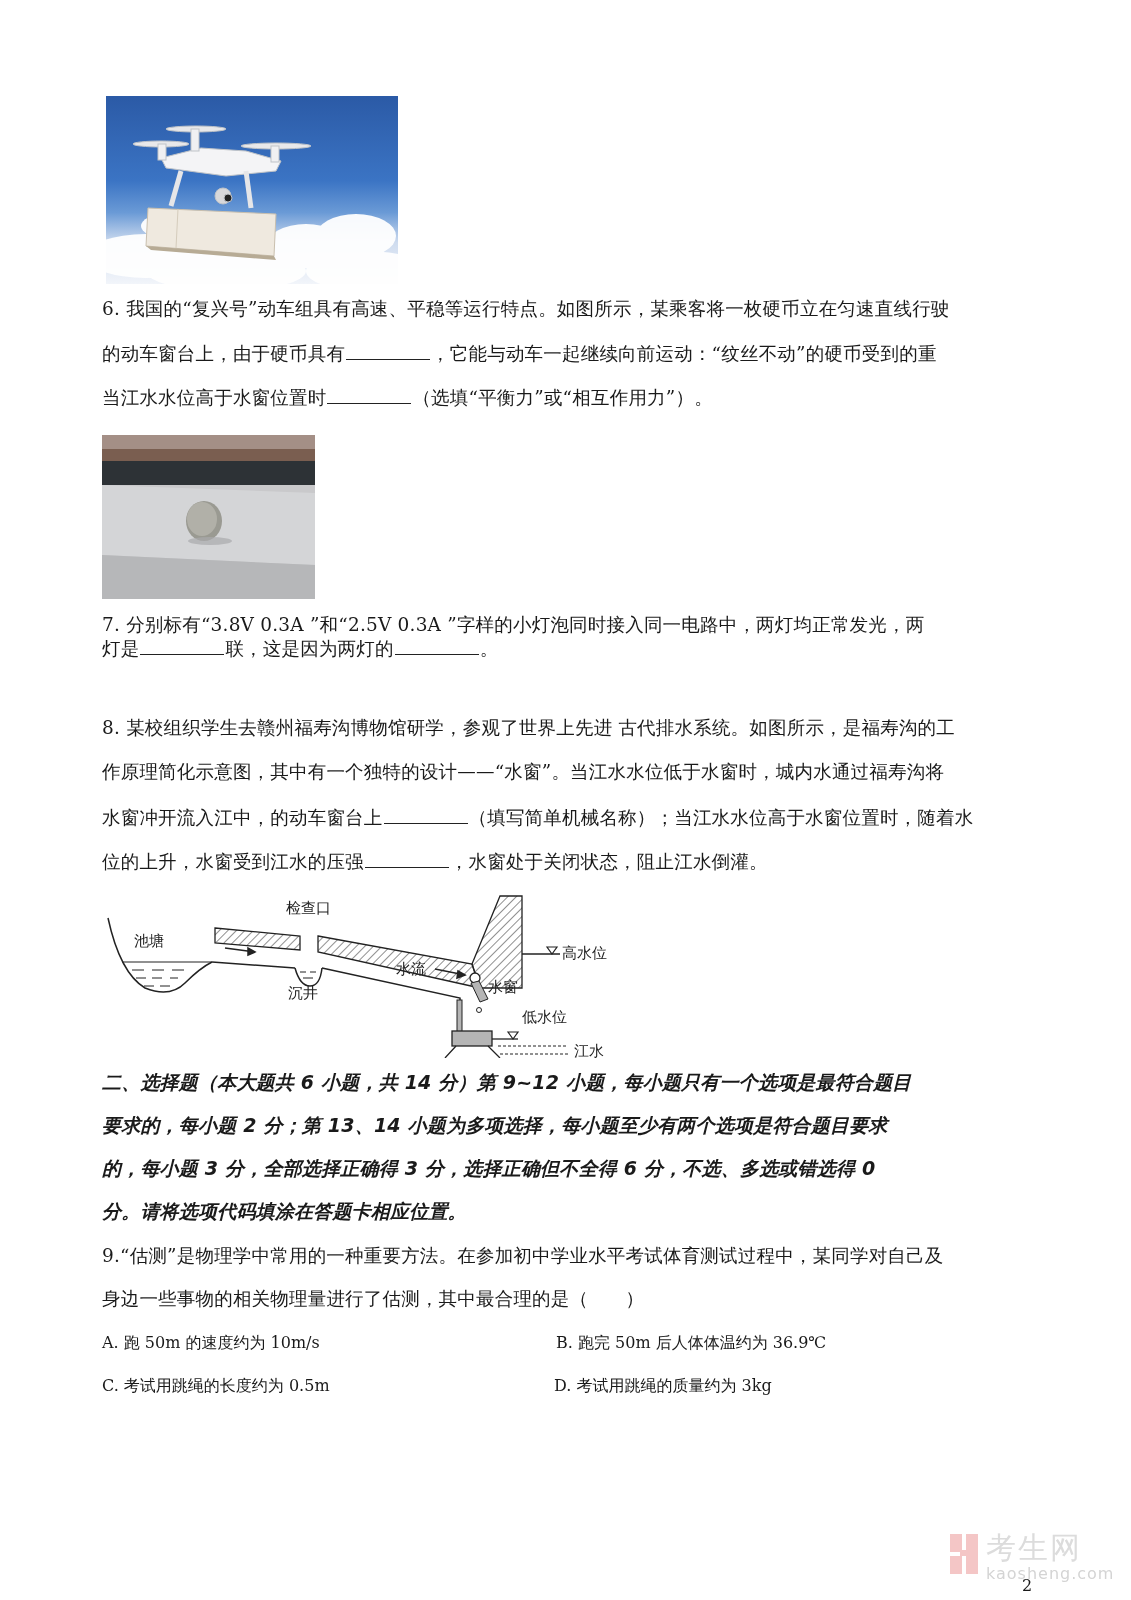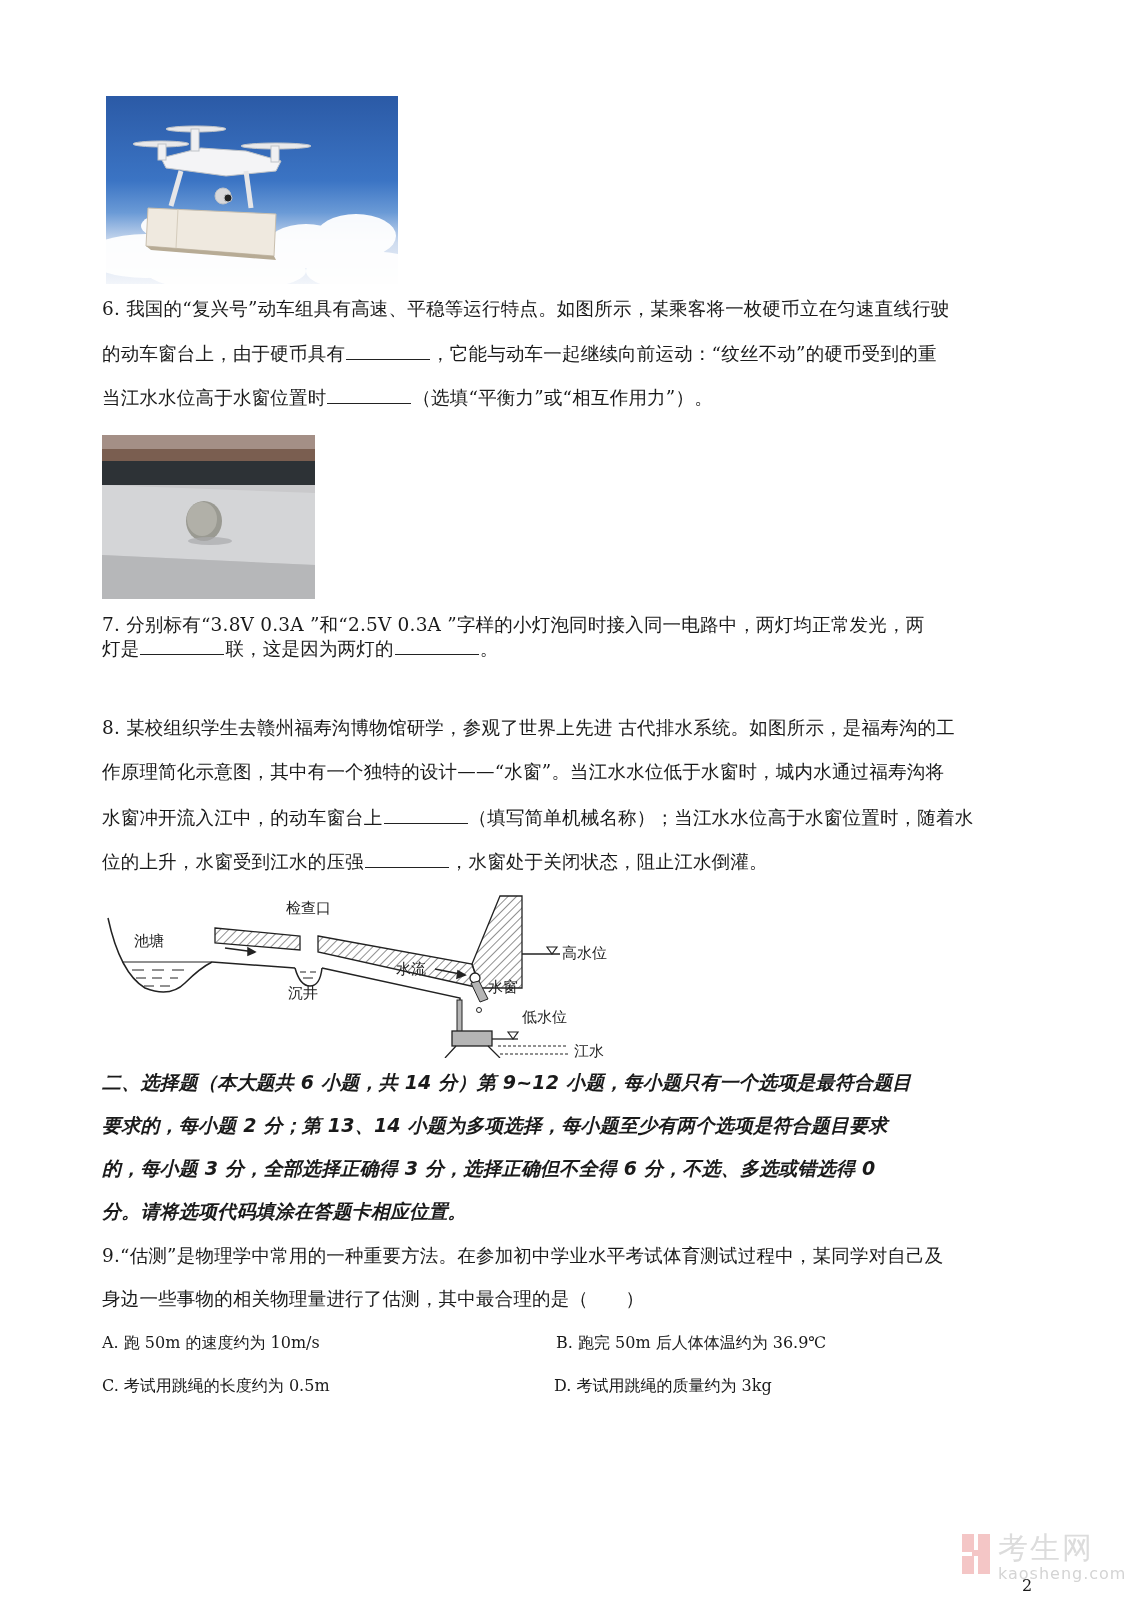--- a/index.html
+++ b/index.html
@@ -4,21 +4,21 @@
 <style>
   html, body { margin:0; padding:0; background:#ffffff; }
   body { width:1131px; height:1600px; position:relative; overflow:hidden;
          font-family:"DejaVu Serif","Liberation Serif",serif; color:#1a1a1a; }
   .line { position:absolute; left:102px; font-size:18.5px; line-height:24px; white-space:nowrap; letter-spacing:0.2px; }
   .bold { font-weight:bold; font-family:"DejaVu Sans","Liberation Sans",sans-serif; font-size:19px;font-style:italic; }
   .blank { display:inline-block; width:84px; border-bottom:1.3px solid #222; height:18px; vertical-align:baseline; margin:0 1px; }
   .photo { position:absolute; overflow:hidden; }
   #drone { left:106px; top:96px; width:292px; height:188px; background:linear-gradient(180deg,#2b5aa6 0%,#3b74c4 45%,#6a9ad6 62%,#cfdcef 78%,#f2f5fa 100%); }
   #coin { left:102px; top:435px; width:213px; height:164px; background:#c9c9cb; }
-  .wm { position:absolute;margin-left:12px; }
+  .wm { position:absolute; }
   .opt { position:absolute; font-size:16px; line-height:24px; white-space:nowrap; }
   .pagenum { position:absolute; left:1022px; top:1576px; font-size:16px; }
 </style>
 </head>
 <body>
 
 <div id="drone" class="photo">
   <svg width="292" height="188" viewBox="0 0 292 188">
     <g fill="#ffffff" opacity="0.95">
       <ellipse cx="40" cy="160" rx="60" ry="22"></ellipse>

